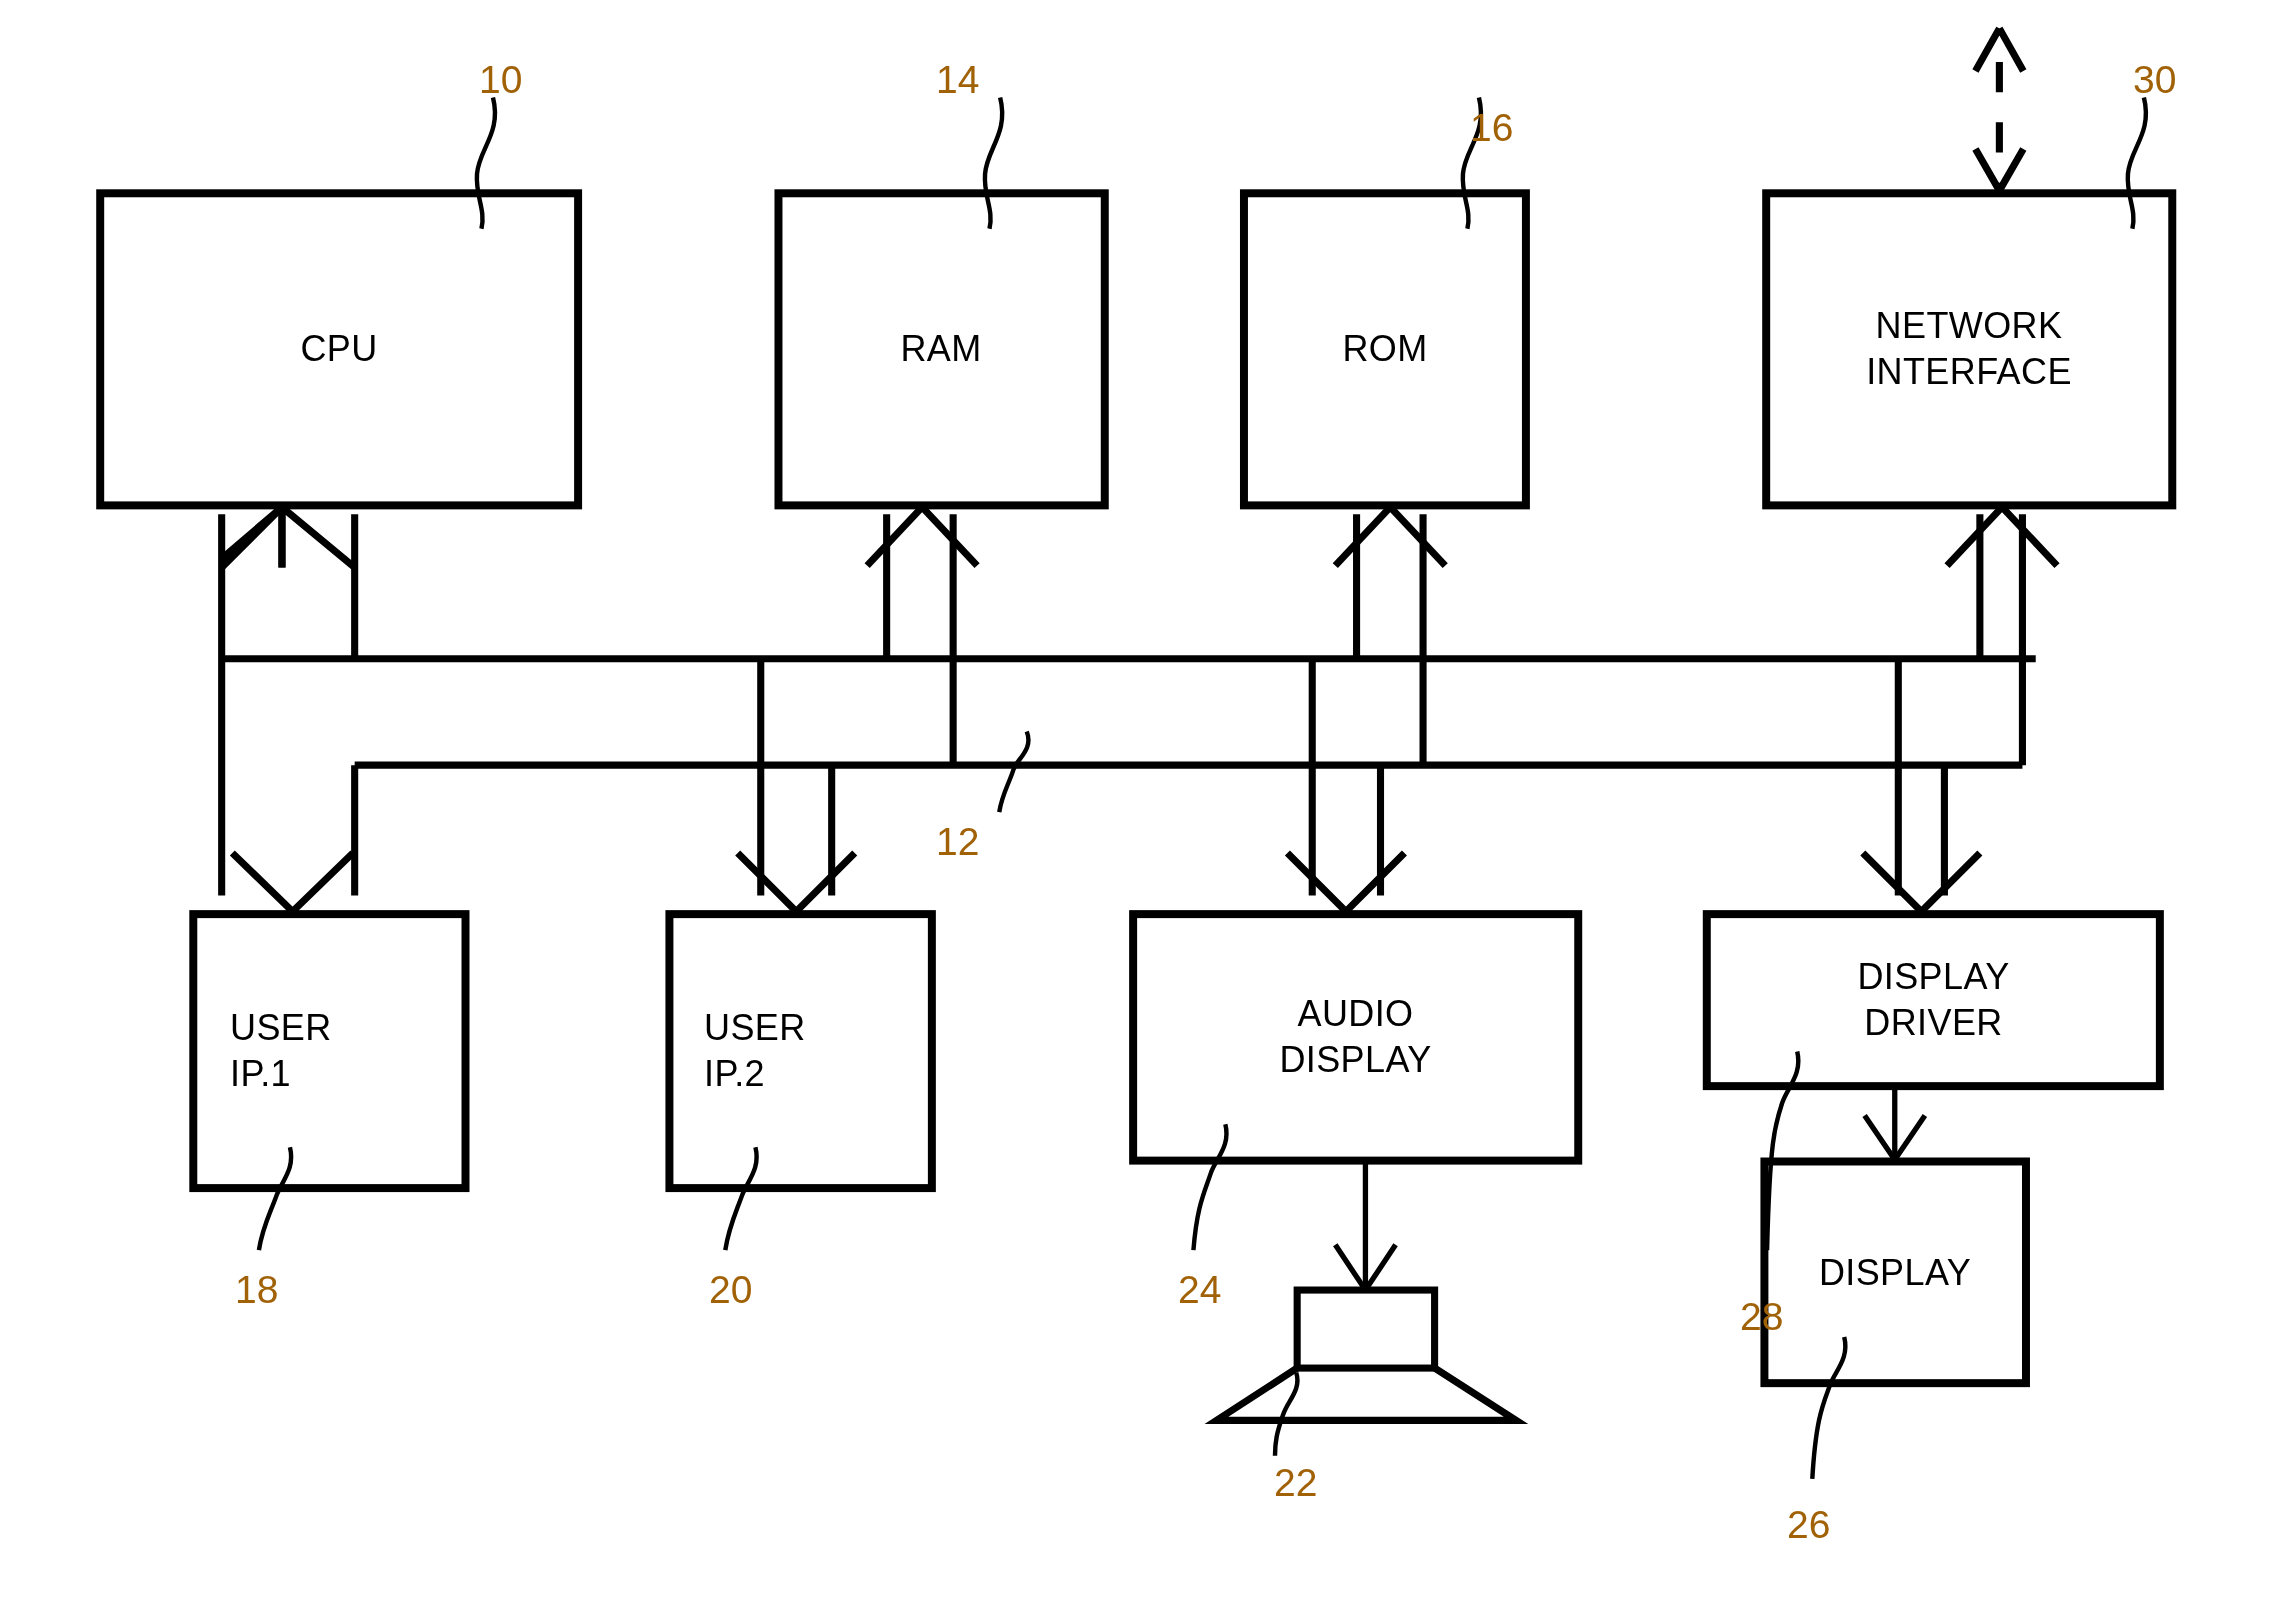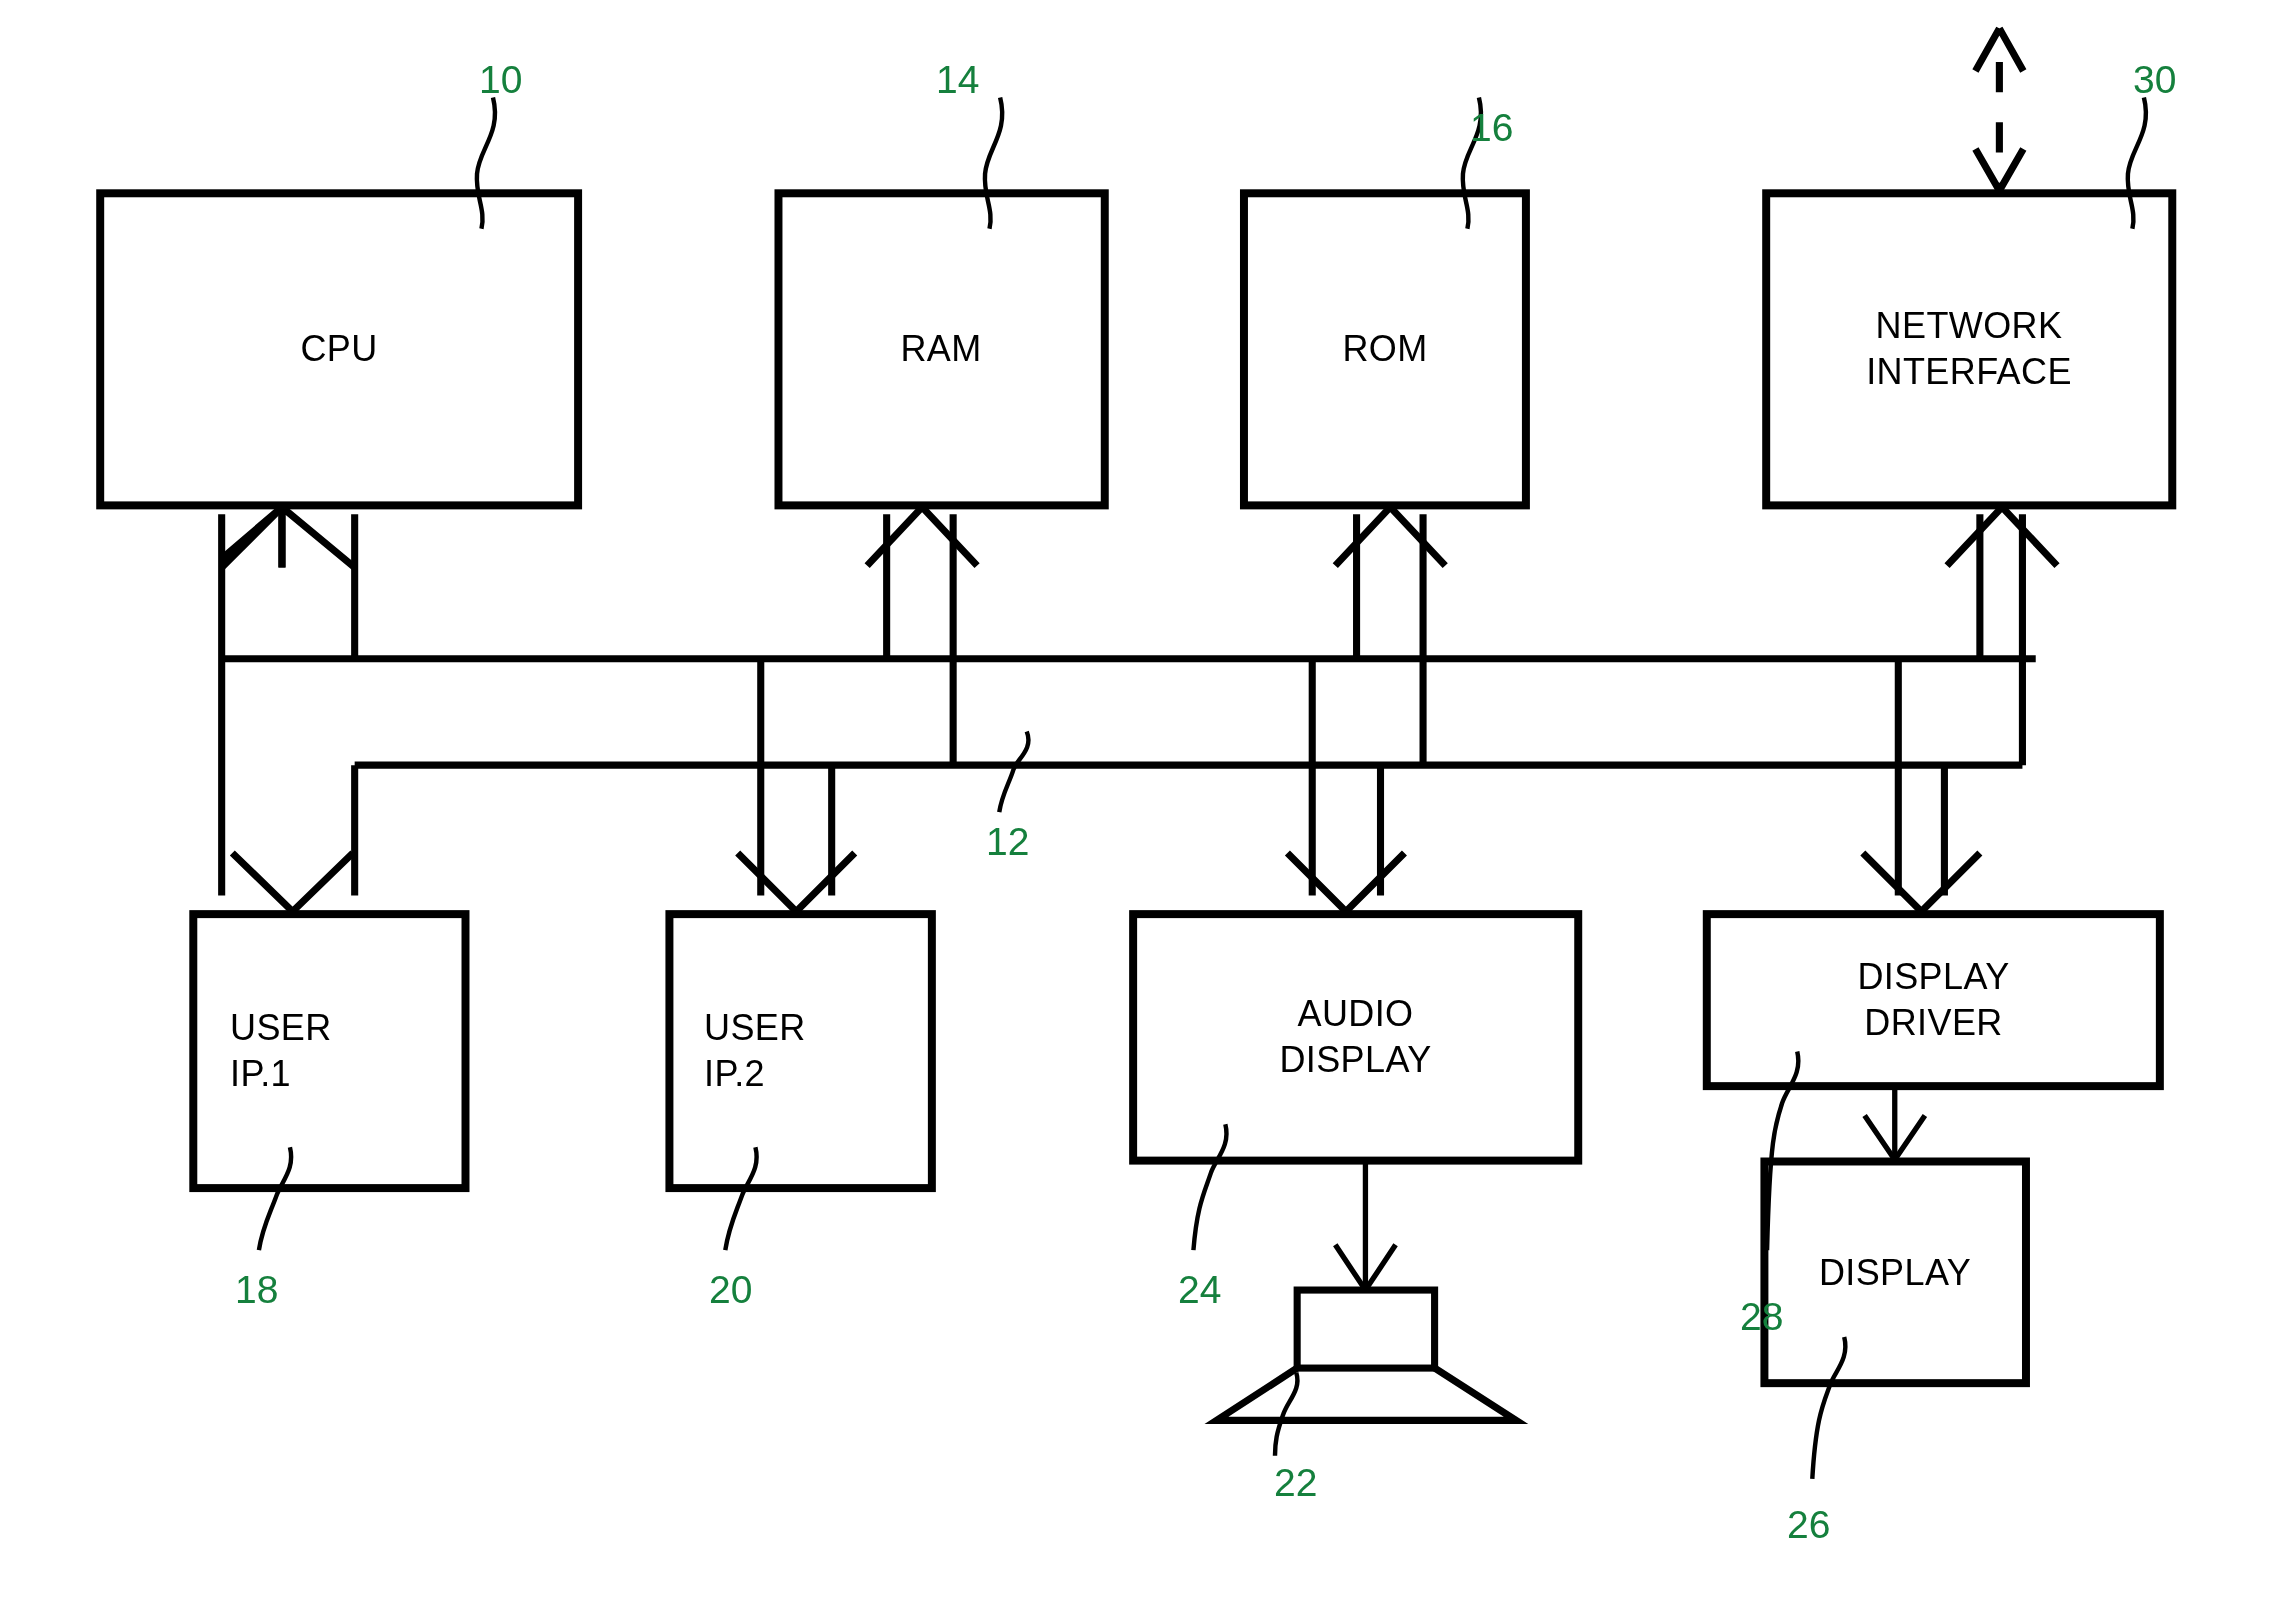--- a/index.html
+++ b/index.html
@@ -37,21 +37,21 @@
     letter-spacing: 0.4px;
     color: #000000;
     line-height: 1.28;
     pointer-events: none;
     white-space: pre-line;
   }
   .ref-num {
     position: absolute;
     font-family: "Liberation Sans", sans-serif;
     font-size: 39px;
-    color: #15803d;
+    color: #a16207;
     line-height: 1;
   }
 </style>
 </head>
 <body>
 
 <div id="diagram-root">
 
   <svg id="diagram-svg" viewBox="0 0 2576 1826" xmlns="http://www.w3.org/2000/svg">
 
@@ -154,21 +154,21 @@
 
   <div class="box-label" style="left:1707px; top:914px; width:453px; height:172px;">DISPLAY
 DRIVER</div>
 
   <div class="box-label" style="left:1764px; top:1162px; width:262px; height:222px;">DISPLAY</div>
 
   <div class="ref-num" style="left:479px; top:60px;">10</div>
   <div class="ref-num" style="left:936px; top:60px;text-align:center;">14</div>
   <div class="ref-num" style="left:1470px; top:60px;margin-top:48px;">16</div>
   <div class="ref-num" style="left:2133px; top:60px;">30</div>
-  <div class="ref-num" style="left:986px; top:822px;text-align:right;">12</div>
+  <div class="ref-num" style="left:936px; top:822px;text-align:right;">12</div>
   <div class="ref-num" style="left:235px; top:1270px;">18</div>
   <div class="ref-num" style="left:709px; top:1270px;">20</div>
   <div class="ref-num" style="left:1178px; top:1270px;">24</div>
   <div class="ref-num" style="left:1263px; top:1463px;margin-left:11px;">22</div>
   <div class="ref-num" style="left:1740px; top:1270px;margin-top:27px;">28</div>
   <div class="ref-num" style="left:1787px; top:1505px;">26</div>
 
 </div>
 
 

